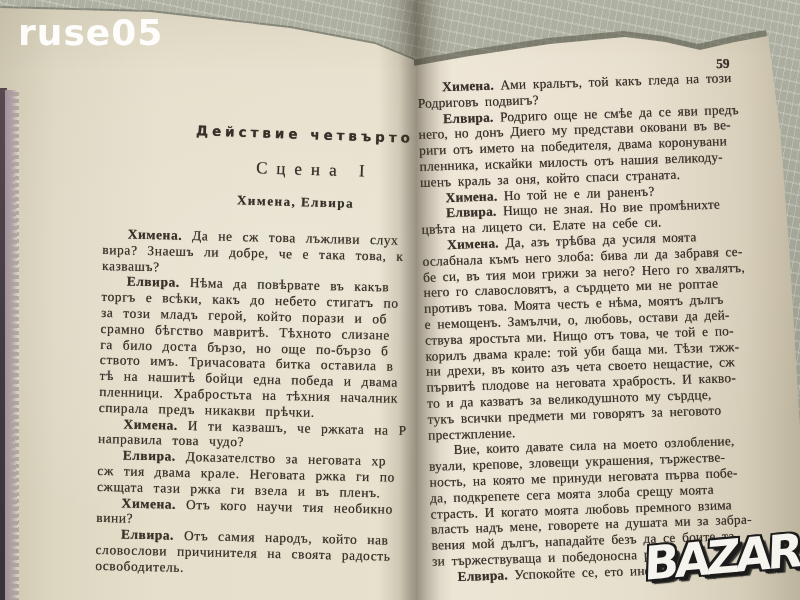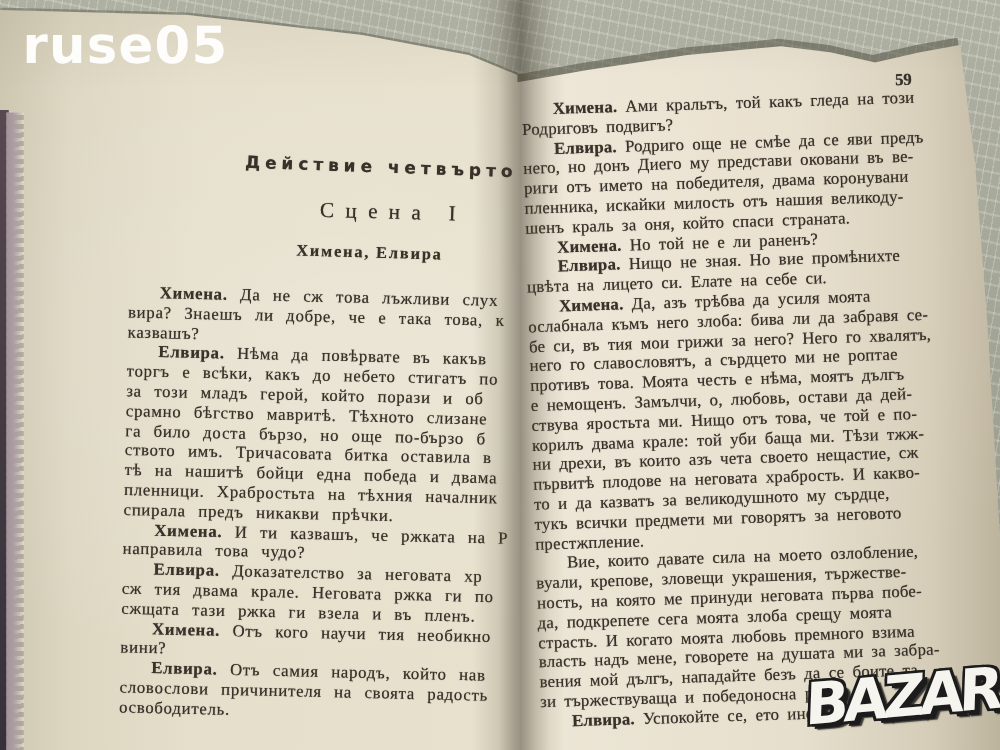--- a/index.html
+++ b/index.html
@@ -53,21 +53,21 @@
     transform:rotate(1.3deg);transform-origin:0 0;}
   .lines-right{position:absolute;left:417px;top:80px;width:352px;
     transform:rotate(-1.8deg);transform-origin:0 0;}
   .tline{white-space:nowrap;height:15.8px;line-height:15.8px;font-size:13.4px;}
   .lines-left .tline{letter-spacing:0.6px;word-spacing:6px;}
   .lines-right .tline{letter-spacing:0.2px;word-spacing:3px;}
   .tline.ind{padding-left:25px;}
   .spk{font-weight:bold;}
   
   .wm-user{position:absolute;left:18px;top:12px;font-family:"DejaVu Sans","Liberation Sans",sans-serif;
-    font-weight:bold;font-size:41px;color:rgba(255,255,255,0.95);letter-spacing:1px;}
+    font-weight:bold;font-size:36px;color:rgba(255,255,255,0.95);letter-spacing:1px;}
   .wm-bazar{position:absolute;left:644px;top:530px;font-family:"DejaVu Sans","Liberation Sans",sans-serif;
     font-weight:bold;font-size:46px;letter-spacing:-4px;color:#f6f4ef;
     transform:rotate(-5deg) skewX(-7deg);
     text-shadow:2px 2px 0 #1c1c1c,-2px 2px 0 #1c1c1c,2px -2px 0 #1c1c1c,-2px -2px 0 #1c1c1c,4px 4px 0 #1c1c1c,6px 5px 1px rgba(28,28,28,0.85);}
 </style>
 </head>
 <body>
 
 <div class="scene">
   <div class="fabric"></div>

